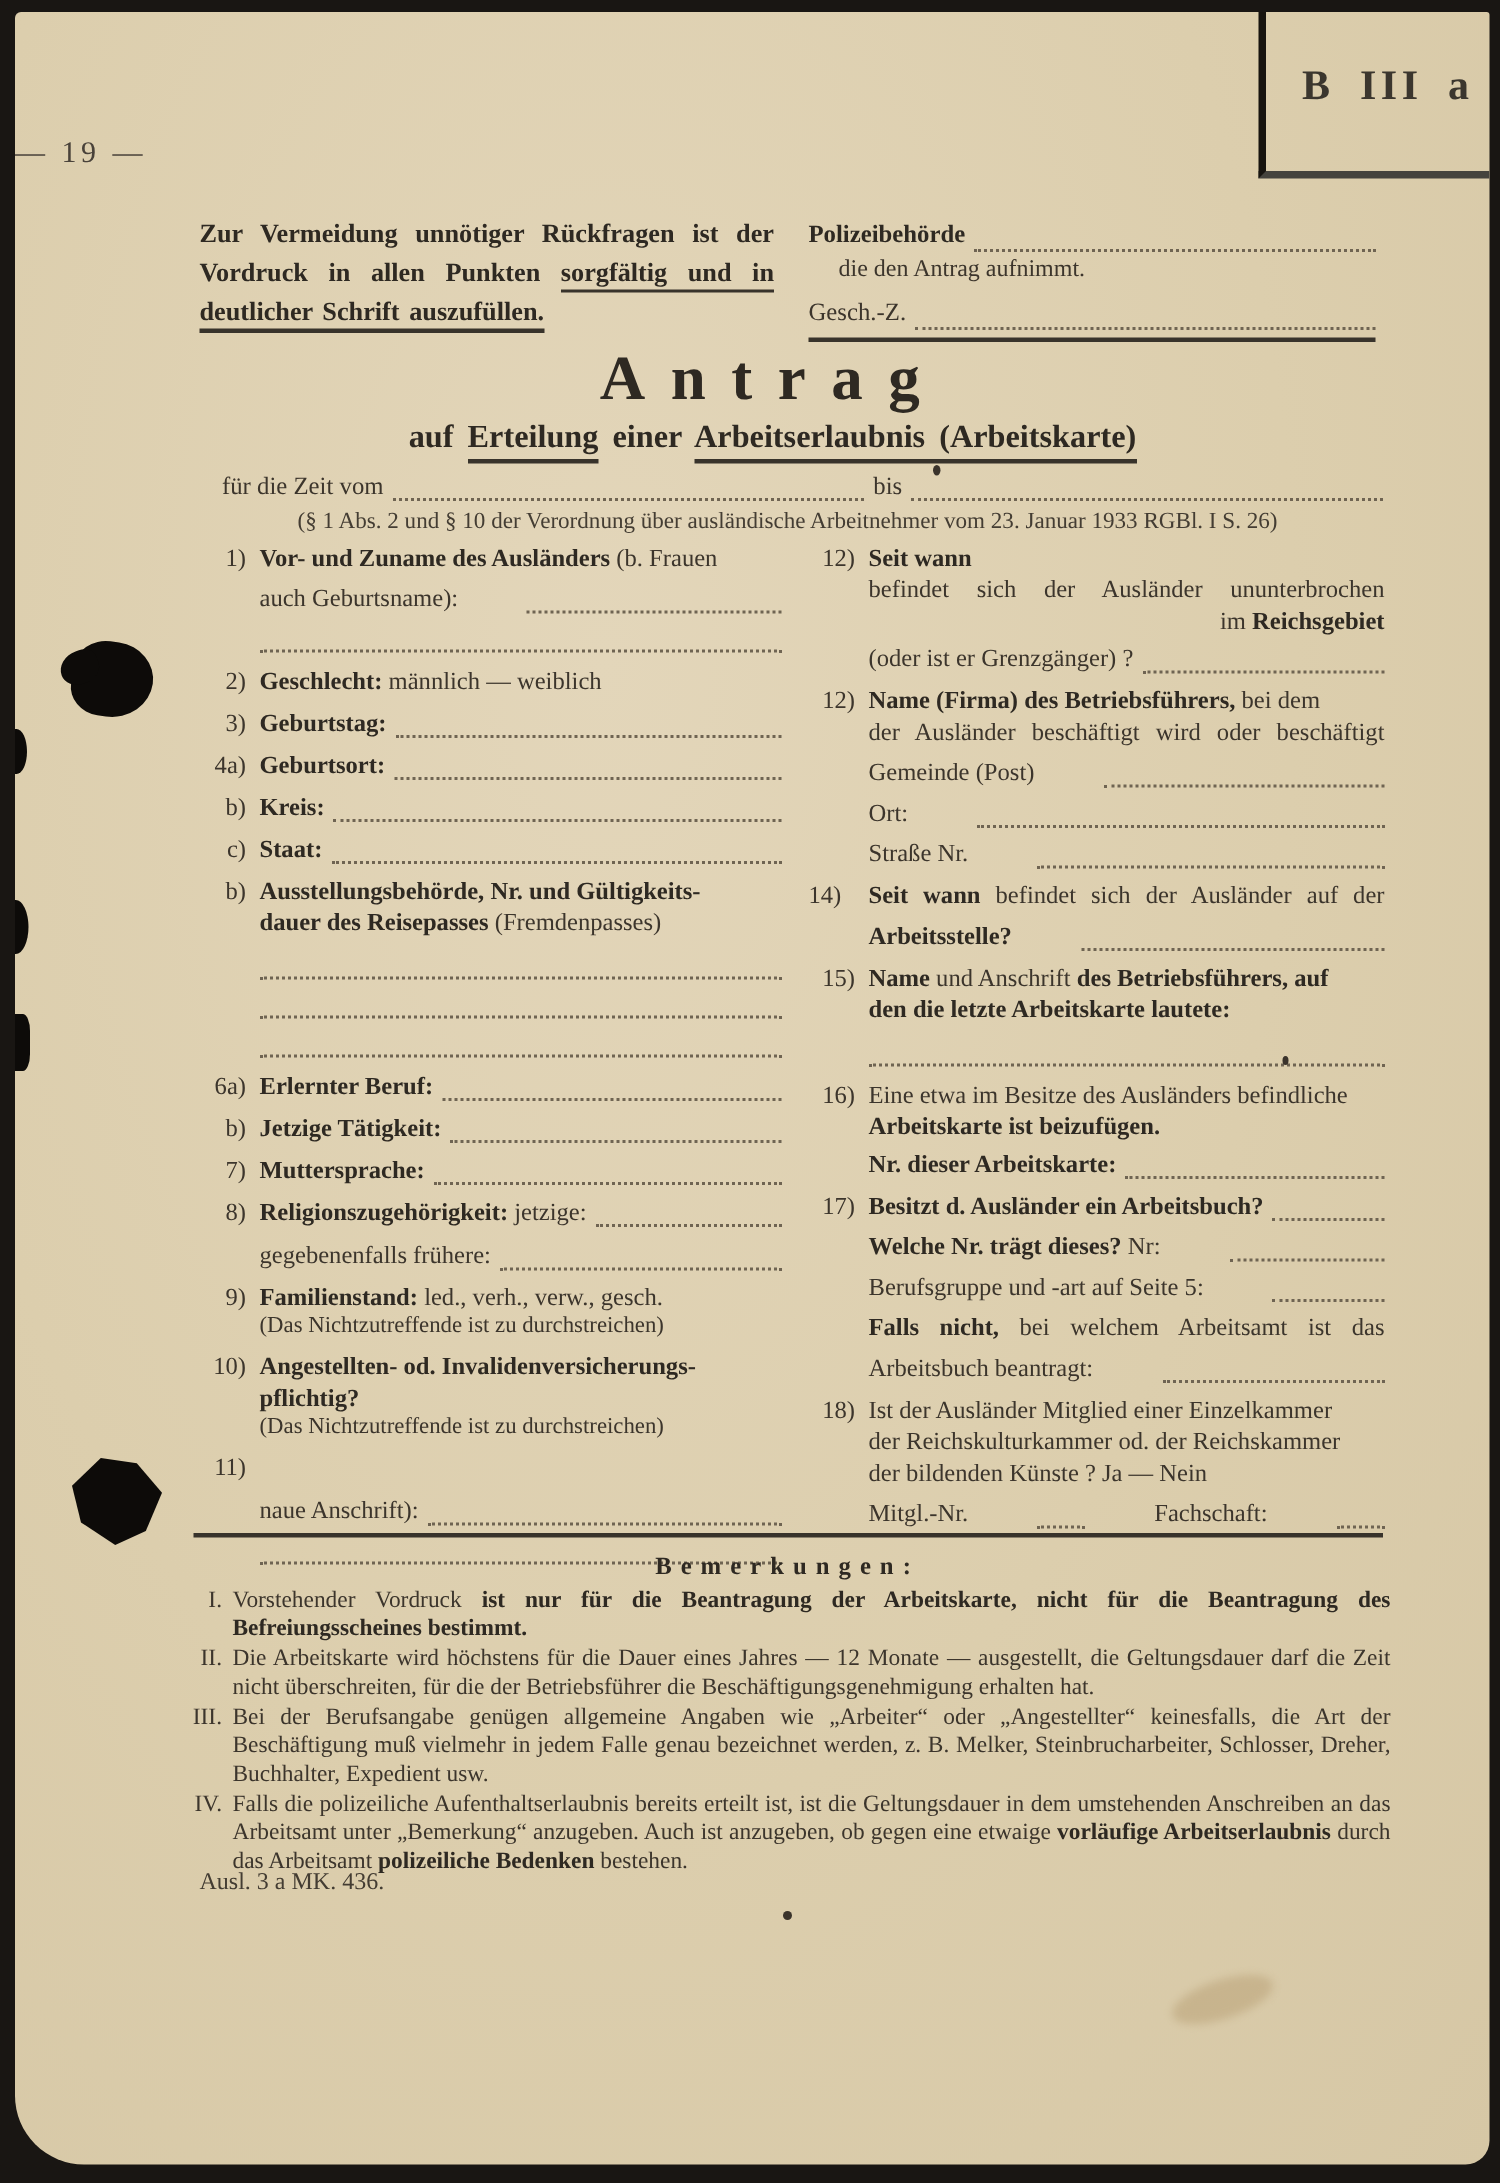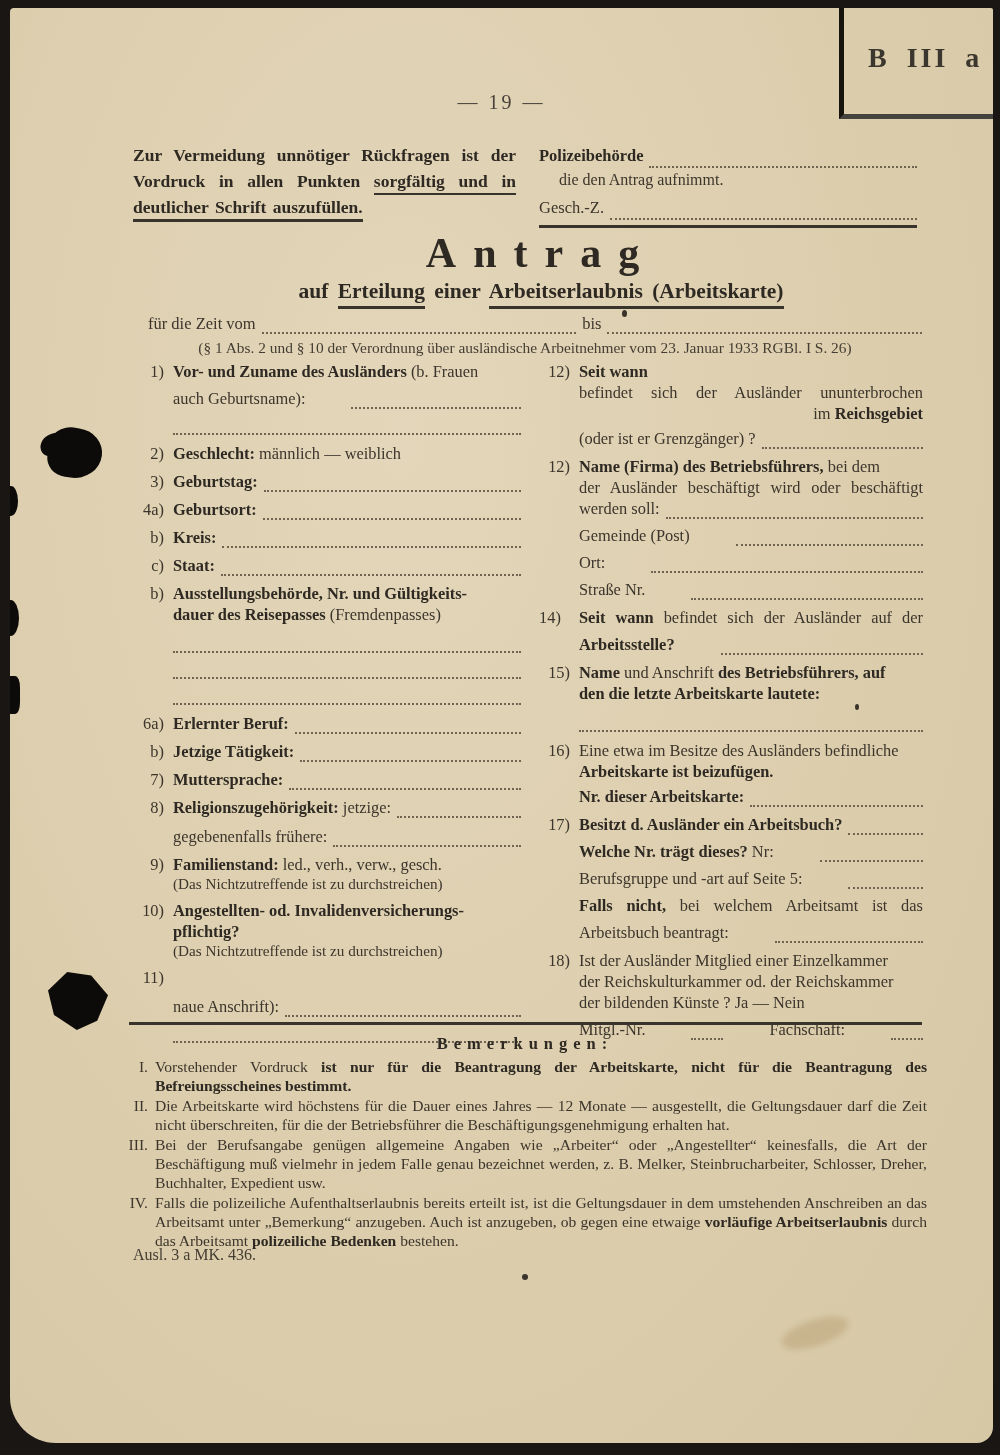--- a/index.html
+++ b/index.html
@@ -48,40 +48,40 @@
     border-bottom:5px solid #45433d;
     padding:34px 0 0 24px;
   }
   .stamp span{
     font-size:28px;font-weight:bold;color:#3b362e;
     letter-spacing:3px;word-spacing:7px;
   }
 
   .pagenum{
     position:absolute;top:83px;left:0;width:100%;
-    text-align:center;font-size:20px;letter-spacing:3px;color:#49423a;
+    font-size:20px;letter-spacing:3px;color:#49423a;
   }
 
   
   .hdr-left{
     position:absolute;left:123px;top:134px;width:383px;
     font-size:17.5px;font-weight:bold;line-height:26px;color:var(--ink-dark);
     word-spacing:2px;
   }
   .ul{border-bottom:2px solid var(--rule);padding-bottom:2px;}
   .ul3{border-bottom:3px solid var(--rule);padding-bottom:2px;}
   .hdr-right{
     position:absolute;left:529px;top:136px;width:378px;
     font-size:16.5px;line-height:24px;
   }
   .hdr-right .sub{padding-left:20px;font-size:16px;}
   .thick{height:3px;background:var(--rule);margin-top:5px;}
 
   
-  .titleblock{position:absolute;left:126px;top:222px;width:810px;text-align:center;}
+  .titleblock{position:absolute;left:100px;top:222px;width:810px;text-align:center;}
   .title-main{
     font-size:42px;font-weight:bold;color:var(--ink-dark);
     letter-spacing:17px;line-height:46px;
   }
   .title-sub{font-size:21.5px;font-weight:bold;color:var(--ink-dark);margin-top:3px;word-spacing:4px;}
   .usub{border-bottom:3px solid var(--rule);padding-bottom:3px;}
   .period{position:absolute;left:138px;top:306px;width:774px;font-size:16.5px;}
   .legal{position:absolute;left:110px;top:331px;width:810px;text-align:center;font-size:15.4px;color:#443d33;}
 
   
@@ -310,24 +310,20 @@
         <span class="dots"></span>
       </div>
     </div>
 
     <div class="it sp4">
       <div class="row">
         <span class="num">12)</span>
         <span><span class="b">Name (Firma) des Betriebsführers,</span> <span>bei dem</span></span>
       </div>
       <div class="indent just">der Ausländer beschäftigt wird oder beschäftigt</div>
-      <div class="row indent">
-        <span>werden soll:</span>
-        <span class="dots"></span>
-      </div>
       <div class="row indent sp6">
         <span>Gemeinde (Post)</span>
         <span class="dots"></span>
       </div>
       <div class="row indent sp6">
         <span>Ort:</span>
         <span class="dots"></span>
       </div>
       <div class="row indent sp6">
         <span>Straße Nr.</span>

